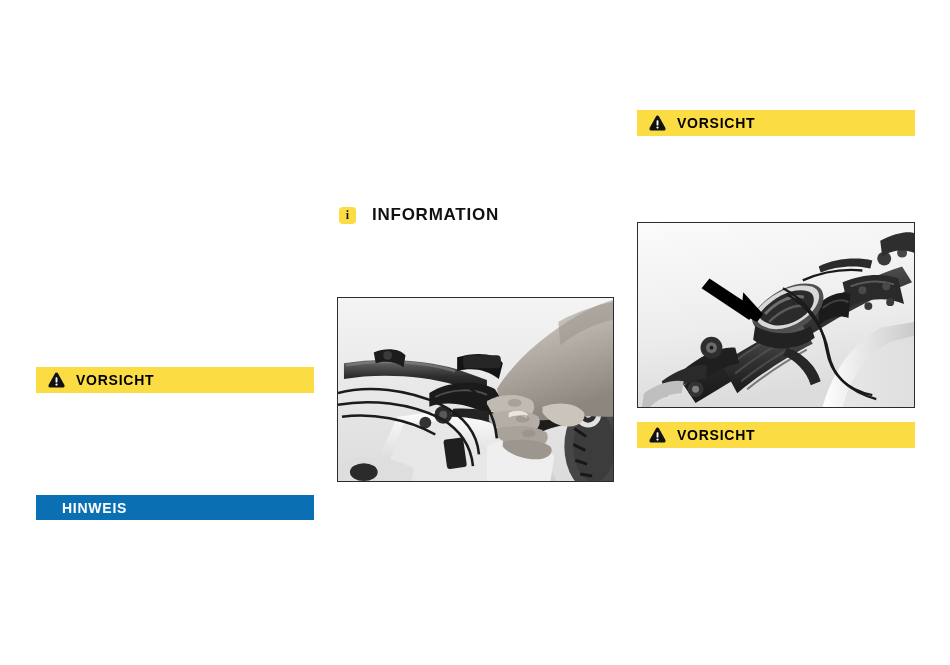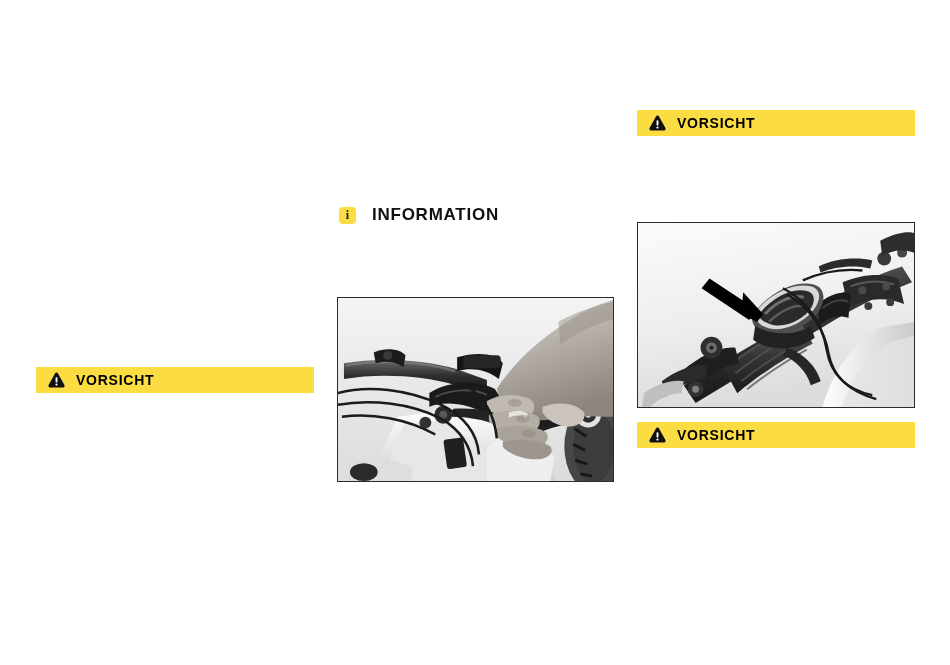--- a/index.html
+++ b/index.html
@@ -112,20 +112,23 @@
 
   <div class="banner caution" style="left:36px; top:367px; width:278px; height:26px;">
     <svg class="warn-icon" viewBox="0 0 34 32">
       <path d="M17 1.2 C18.5 1.2 19.6 2.1 20.3 3.3 L32.6 25.6 C33.4 27.1 33.3 28.7 32.4 29.8 C31.6 30.8 30.4 31.1 29.1 31.1 L4.9 31.1 C3.6 31.1 2.4 30.8 1.6 29.8 C0.7 28.7 0.6 27.1 1.4 25.6 L13.7 3.3 C14.4 2.1 15.5 1.2 17 1.2 Z" fill="#111111"></path>
       <rect x="15.1" y="10.4" width="3.8" height="10.6" rx="1.7" fill="#ffffff"></rect>
       <circle cx="17" cy="25.1" r="2.2" fill="#ffffff"></circle>
     </svg>
     <span class="banner-label">VORSICHT</span>
   </div>
 
+  <div class="banner notice" style="left:36px; top:495px; width:278px; height:25px;">
+    <span class="banner-label">HINWEIS</span>
+  </div>
 
   <div class="info-head" style="left:339px; top:205px;">
     <span class="info-icon">
       <span>i</span>
     </span>
     <span class="info-label">INFORMATION</span>
   </div>
 
   <div class="photo" style="left:337px; top:297px; width:277px; height:185px;">
     <svg viewBox="0 0 277 185" preserveAspectRatio="none">

